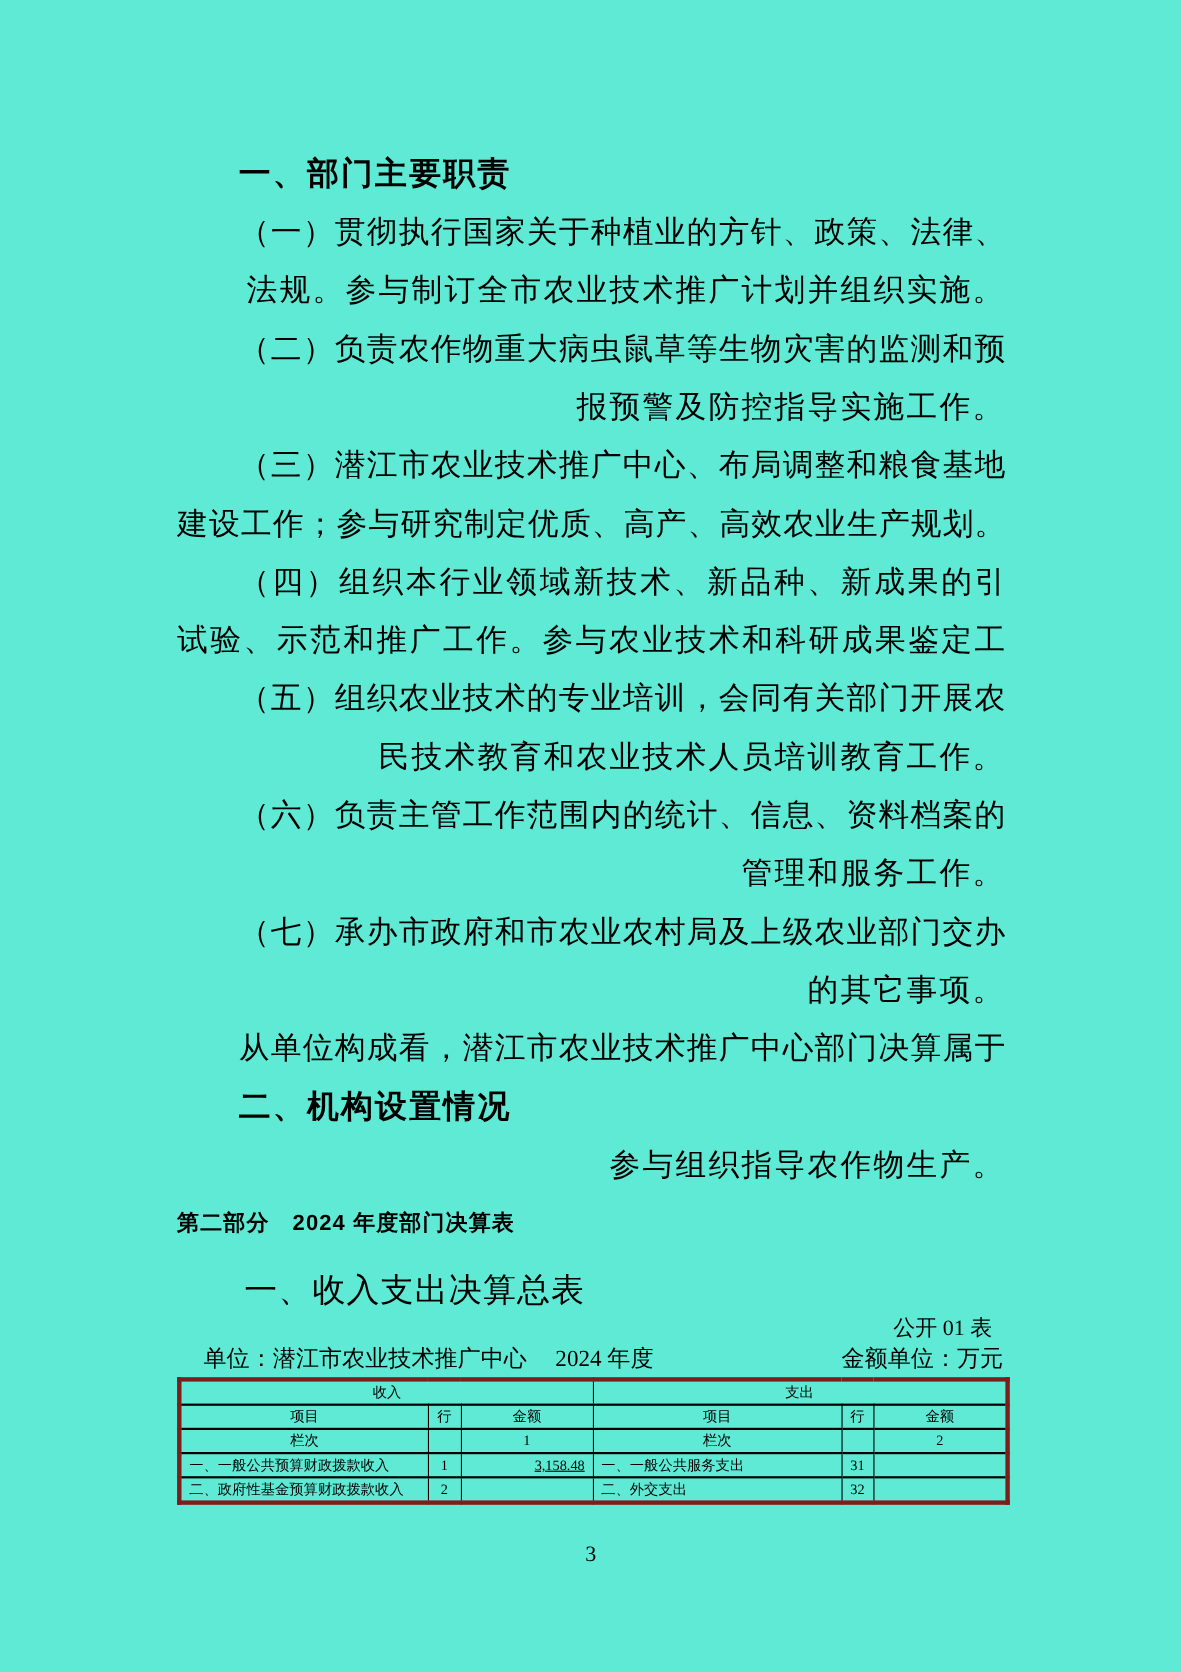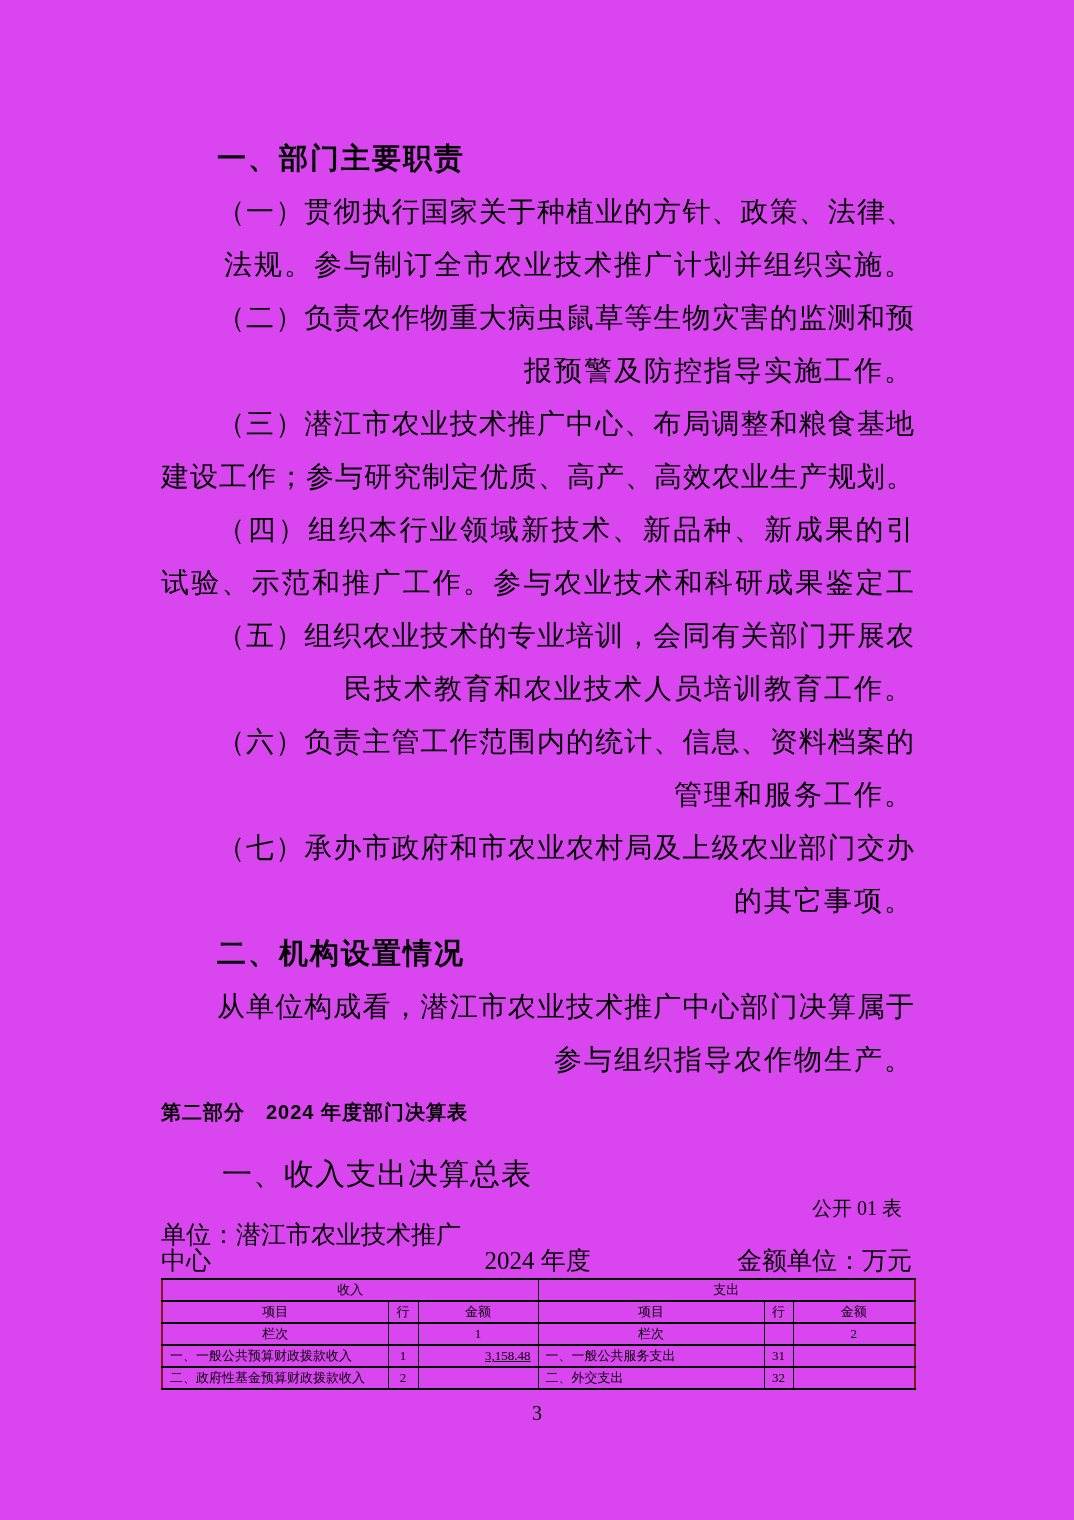--- a/index.html
+++ b/index.html
@@ -1,17 +1,17 @@
 <!DOCTYPE html>
 <html><head>
 <meta charset="utf-8">
 <style>
   html,body{margin:0;padding:0;background:#e8e8e8;}
   .page{
-    position:relative;width:1074px;height:1520px;background:#d946ef;
+    position:relative;width:1074px;height:1520px;background:#5eead4;
     font-family:"Liberation Serif","DejaVu Serif",serif;color:#000;
     margin:0 auto;overflow:hidden;
   }
   .content{position:absolute;left:161px;top:132px;width:753px;}
   .bline{
     font-size:28px;line-height:53px;height:53px;overflow:hidden;
     letter-spacing:2px;text-align:right;
   }
   .bline.just{text-align:justify;text-align-last:justify;letter-spacing:0;}
   .bline.first{text-indent:56px;}
@@ -24,28 +24,28 @@
     font-size:20px;line-height:52px;height:52px;letter-spacing:1px;
   }
   .section-title{
     font-family:"Liberation Sans","DejaVu Sans",sans-serif;font-weight:normal;
     font-size:30px;line-height:44px;height:44px;margin-top:14px;
     padding-left:61px;letter-spacing:1px;
   }
   .caption-right{font-size:20px;line-height:24px;text-align:right;padding-right:12px;}
   .meta-row{
     display:grid;grid-template-columns:1fr auto 1fr;align-items:end;
-    font-size:25px;line-height:26px;margin-top:2px;
+    font-size:21px;line-height:26px;margin-top:2px;margin-left:24px;
   }
   .meta-row .m-left{text-align:left;}
   .meta-row .m-mid{text-align:center;}
   .meta-row .m-right{text-align:right;padding-right:2px;}
   table.budget{
     width:753px;border-collapse:collapse;table-layout:fixed;
-    margin-top:4px;font-size:13px;border:2px solid #7f1d1d;
+    margin-top:4px;font-size:13px;border:4px solid #7f1d1d;
   }
   table.budget th,table.budget td{
     border-top:2px solid #000;border-bottom:2px solid #000;
     border-left:1px solid #000;border-right:1px solid #000;
     height:20px;padding:0 7px;overflow:hidden;white-space:nowrap;
     font-weight:normal;
   }
   table.budget .c{text-align:center;}
   table.budget .l{text-align:left;}
   table.budget .r{text-align:right;text-decoration:underline;}
@@ -69,22 +69,22 @@
         <div class="bline first just">（三）潜江市农业技术推广中心、布局调整和粮食基地</div>
         <div class="bline just">建设工作；参与研究制定优质、高产、高效农业生产规划。</div>
         <div class="bline first just">（四）组织本行业领域新技术、新品种、新成果的引进、</div>
         <div class="bline just">试验、示范和推广工作。参与农业技术和科研成果鉴定工作。</div>
         <div class="bline first just">（五）组织农业技术的专业培训，会同有关部门开展农</div>
         <div class="bline">民技术教育和农业技术人员培训教育工作。</div>
         <div class="bline first just">（六）负责主管工作范围内的统计、信息、资料档案的</div>
         <div class="bline">管理和服务工作。</div>
         <div class="bline first just">（七）承办市政府和市农业农村局及上级农业部门交办</div>
         <div class="bline">的其它事项。</div>
+        <div class="bline first just">从单位构成看，潜江市农业技术推广中心部门决算属于</div>
         <div class="bline h1">二、机构设置情况</div>
-        <div class="bline first just">从单位构成看，潜江市农业技术推广中心部门决算属于</div>
         <div class="bline">参与组织指导农作物生产。</div>
       </div>
 
     <div class="part-title">第二部分　2024 年度部门决算表</div>
 
     <div class="section-title">一、收入支出决算总表</div>
 
     <div class="caption-right">公开 01 表</div>
 
     <div class="meta-row">

